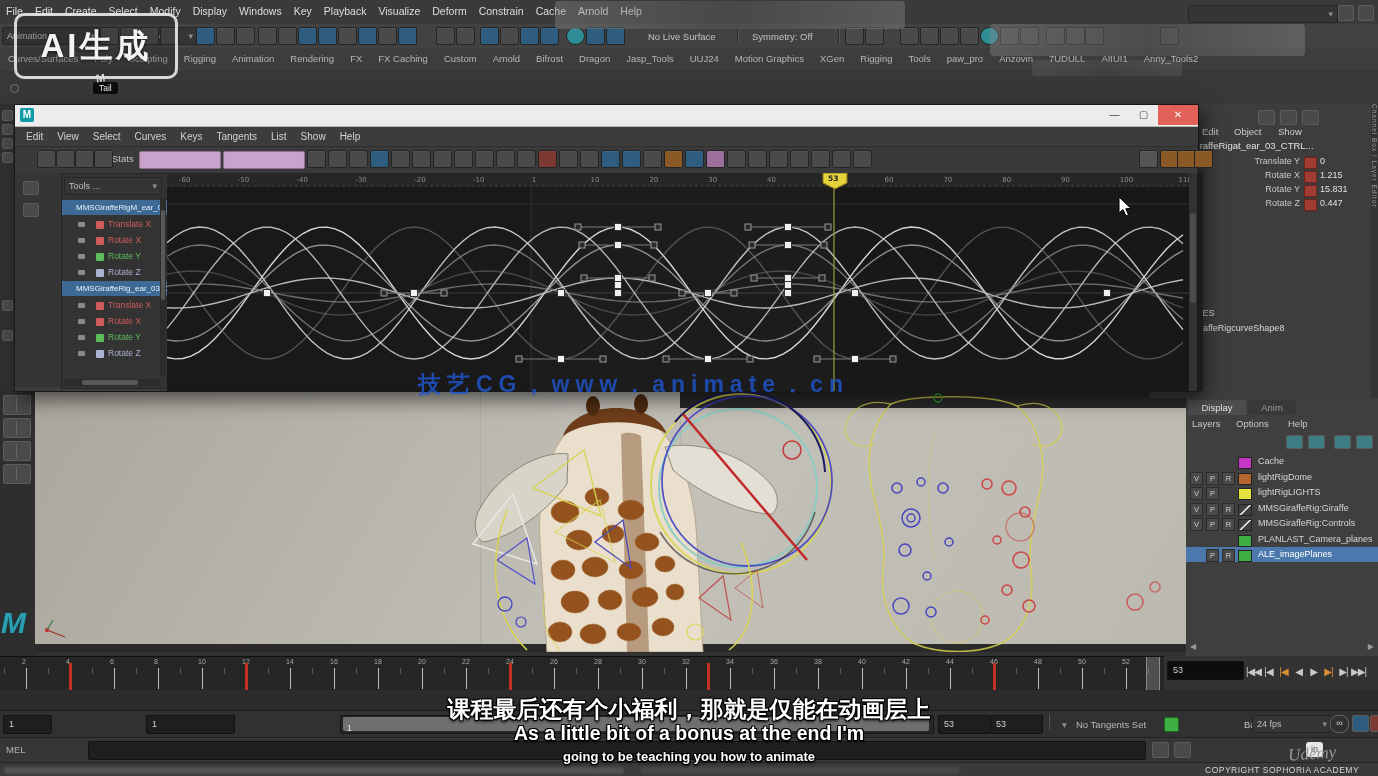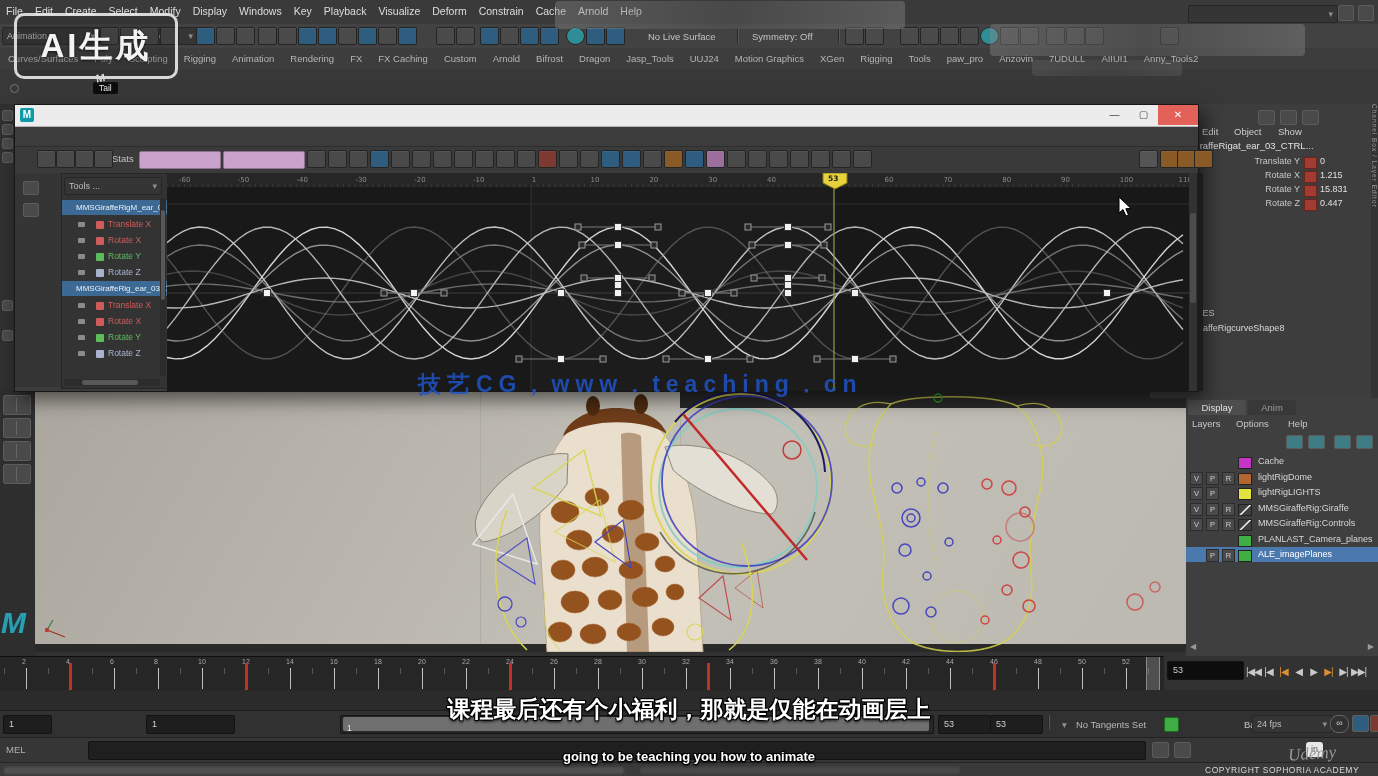--- a/index.html
+++ b/index.html
@@ -285,20 +285,21 @@
     </svg>
   </div>
 
   <div class="abs" id="ge">
     <div class="abs" id="ge-title">
       <div class="abs" id="ge-mlogo">M</div>
       <div class="winbtn" style="right:69px">—</div>
       <div class="winbtn" style="right:40px">▢</div>
       <div class="winbtn" id="ge-close" style="right:0">✕</div>
     </div>
+    <div class="abs" id="ge-menus"><span class="ge-menu">Edit</span><span class="ge-menu">View</span><span class="ge-menu">Select</span><span class="ge-menu">Curves</span><span class="ge-menu">Keys</span><span class="ge-menu">Tangents</span><span class="ge-menu">List</span><span class="ge-menu">Show</span><span class="ge-menu">Help</span></div>
     <div class="abs" id="ge-toolbar">
       <span class="tinytext" style="left:97px;top:6px">Stats</span>
       <div class="gefield" style="left:124px"></div>
       <div class="gefield" style="left:208px"></div>
       <div id="ge-tbicons">
           <div class="ic" style="left: 22px;"></div>
           <div class="ic" style="left: 41px;"></div>
           <div class="ic" style="left: 60px;"></div>
           <div class="ic" style="left: 79px;"></div>
           <div class="ic " style="left: 292px;"></div>
@@ -896,21 +897,22 @@
   </div>
   <div class="abs" id="rec-badge">in</div>
 
   <div class="abs" id="helpline">
     <div class="abs" style="left:4px;top:4px;width:620px;height:7px;background:#6e6e6e;opacity:.45;border-radius:3px;filter:blur(1px)"></div>
     <div class="abs" style="left:640px;top:4px;width:320px;height:7px;background:#646464;opacity:.35;border-radius:3px;filter:blur(1px)"></div>
   </div>
 
   <div class="abs" id="ai-badge">AI生成</div>
   <div class="abs" id="ai-m">M</div>
-  <div class="abs" id="sitewm">技艺CG，www．teaching．cn</div>
+  <div class="abs" id="sitewm">技艺CG，www．animate．cn</div>
   <div class="sub" id="sub-zh">课程最后还有个小福利，那就是仅能在动画层上</div>
+  <div class="sub" id="sub-en1">As a little bit of a bonus at the end I'm</div>
   <div class="sub" id="sub-en2">going to be teaching you how to animate</div>
   <div class="abs" id="copyright">COPYRIGHT SOPHORIA ACADEMY</div>
   <div class="abs" id="udemy">Udemy</div>
   <svg class="abs" id="cursor" width="16" height="22" viewBox="0 0 16 22">
     <path d="M1,1 L1,17 L5,13.5 L8,20 L10.5,19 L7.8,12.7 L13,12.5 Z" fill="#fff" stroke="#000" stroke-width="1"></path>
   </svg>
 </div>
 
 </body></html>

